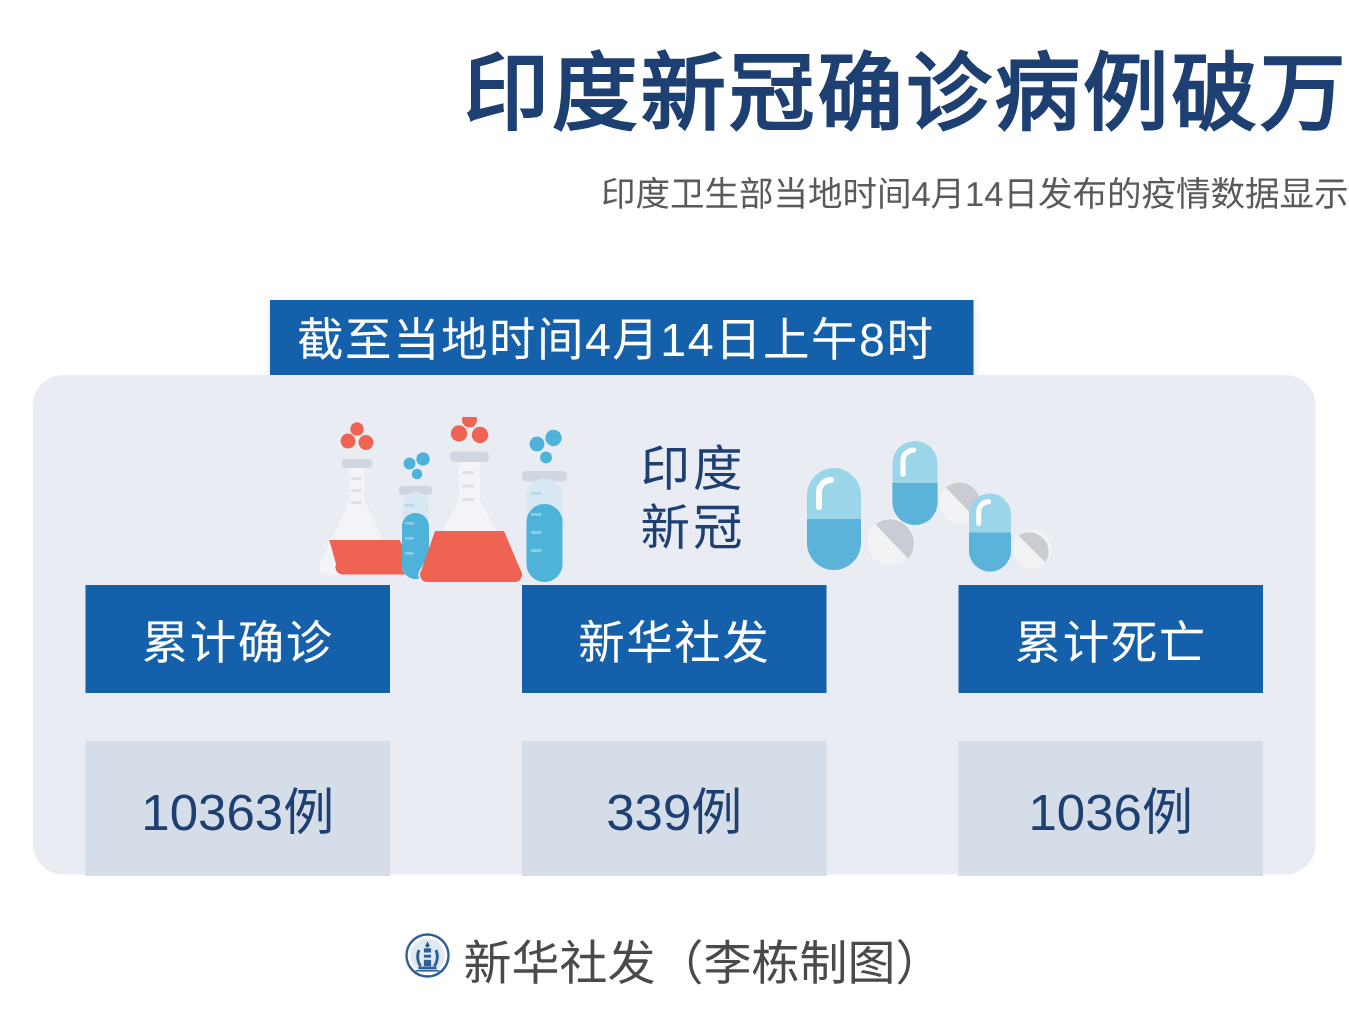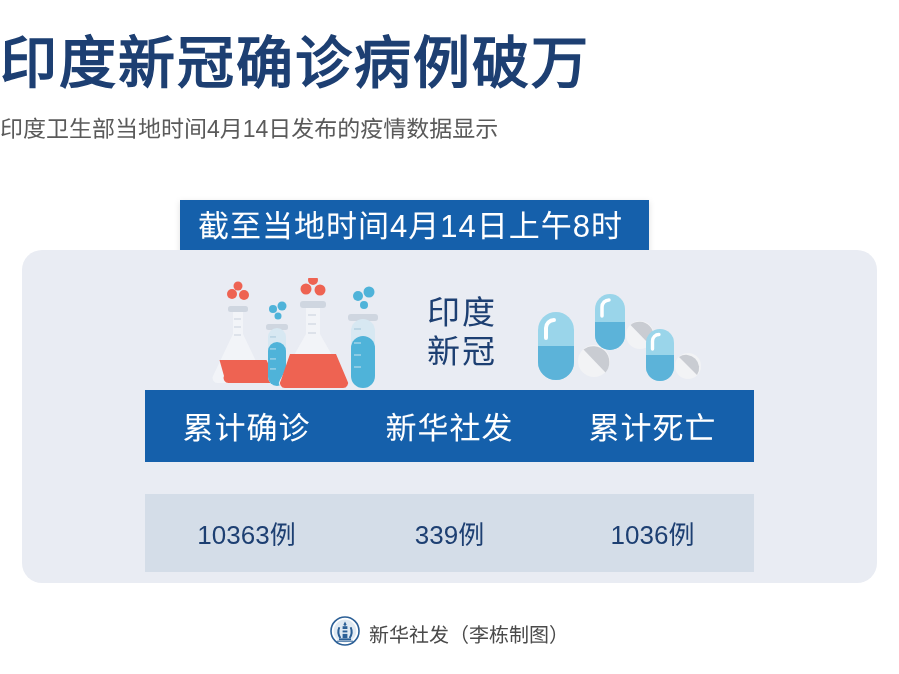--- a/index.html
+++ b/index.html
@@ -11,21 +11,21 @@
     width: 899px;
     height: 674px;
     background: #ffffff;
     font-family: "Liberation Sans", "DejaVu Sans", sans-serif;
     overflow: hidden;
     position: relative;
   }
 
   
   .header {
-    text-align: left;
+    text-align: right;
     padding-top: 34px;
   }
   .main-title {
     font-size: 57px;
     line-height: 1.05;
     font-weight: bold;
     color: #1d3f72;
     letter-spacing: 2px;
     white-space: nowrap;
   }
@@ -103,56 +103,57 @@
   }
 
   
   .cards {
     position: absolute;
     left: 0;
     top: 140px;
     width: 100%;
     display: flex;
     justify-content: center;
+    gap: 88px;
   }
   .card {
     width: 203px;
   }
   .card-header {
     background: #1560ab;
     color: #ffffff;
     font-size: 31px;
     letter-spacing: 1px;
     text-align: center;
     padding: 13px 0 14px;
     white-space: nowrap;
   }
   .card-value {
     margin-top: 32px;
     background: #d4dde8;
     color: #1d3f72;
-    font-size: 26px;
+    font-size: 34px;
     text-align: center;
     padding: 20px 0 21px;
     white-space: nowrap;
   }
 
   
   .footer {
     position: absolute;
     left: 0;
     top: 616px;
     width: 100%;
     display: flex;
     align-items: center;
     justify-content: center;
     gap: 9px;
   }
   .footer-text {
-    font-size: 20px;
+    font-size: 32px;
     color: #4a4a4a;
     white-space: nowrap;
   }
 </style>
 </head>
 <body>
 
 <div class="header">
   <div class="main-title">印度新冠确诊病例破万</div>
   <div class="sub-title">印度卫生部当地时间4月14日发布的疫情数据显示</div>

